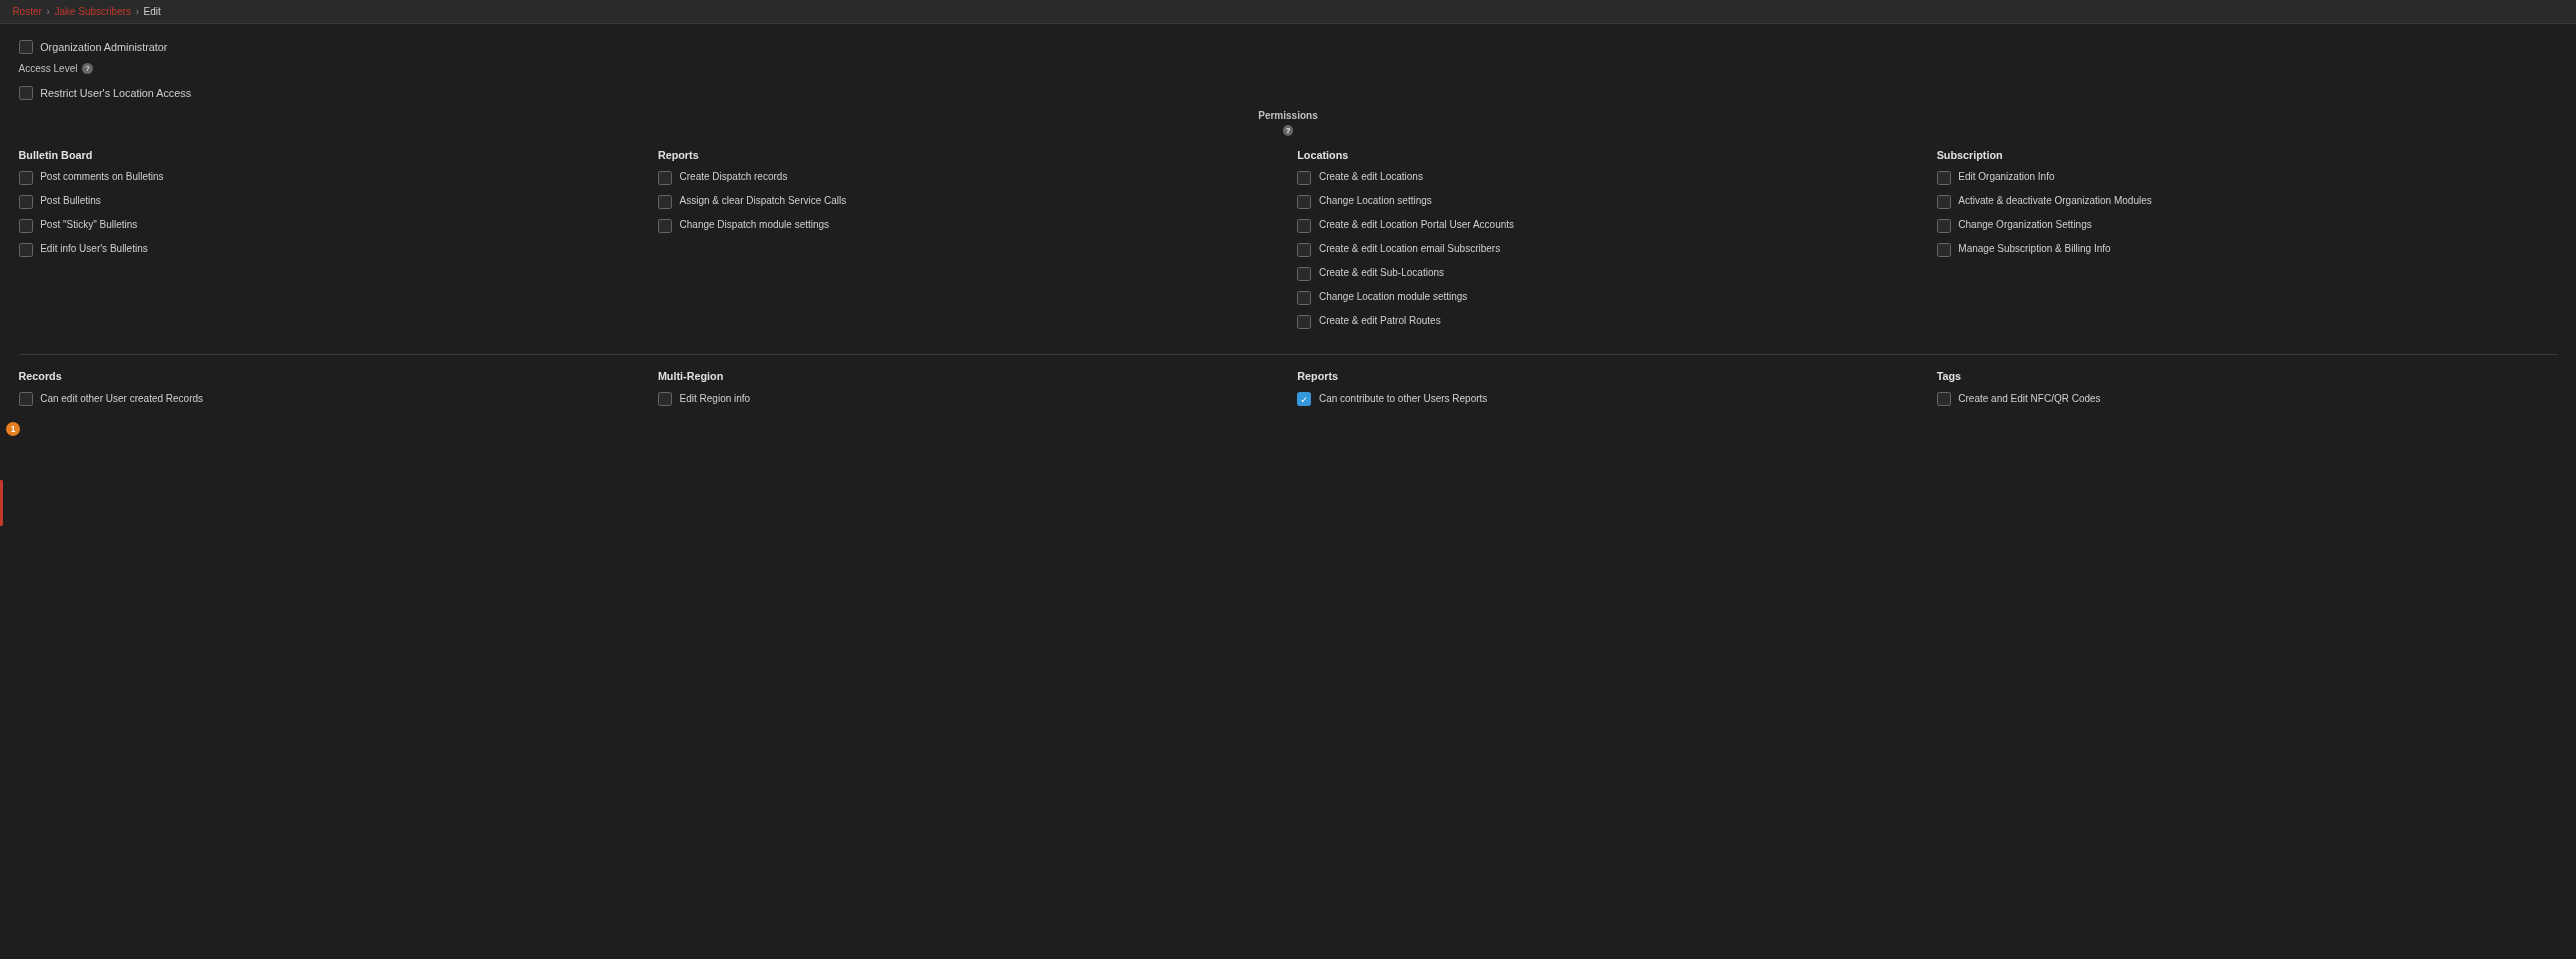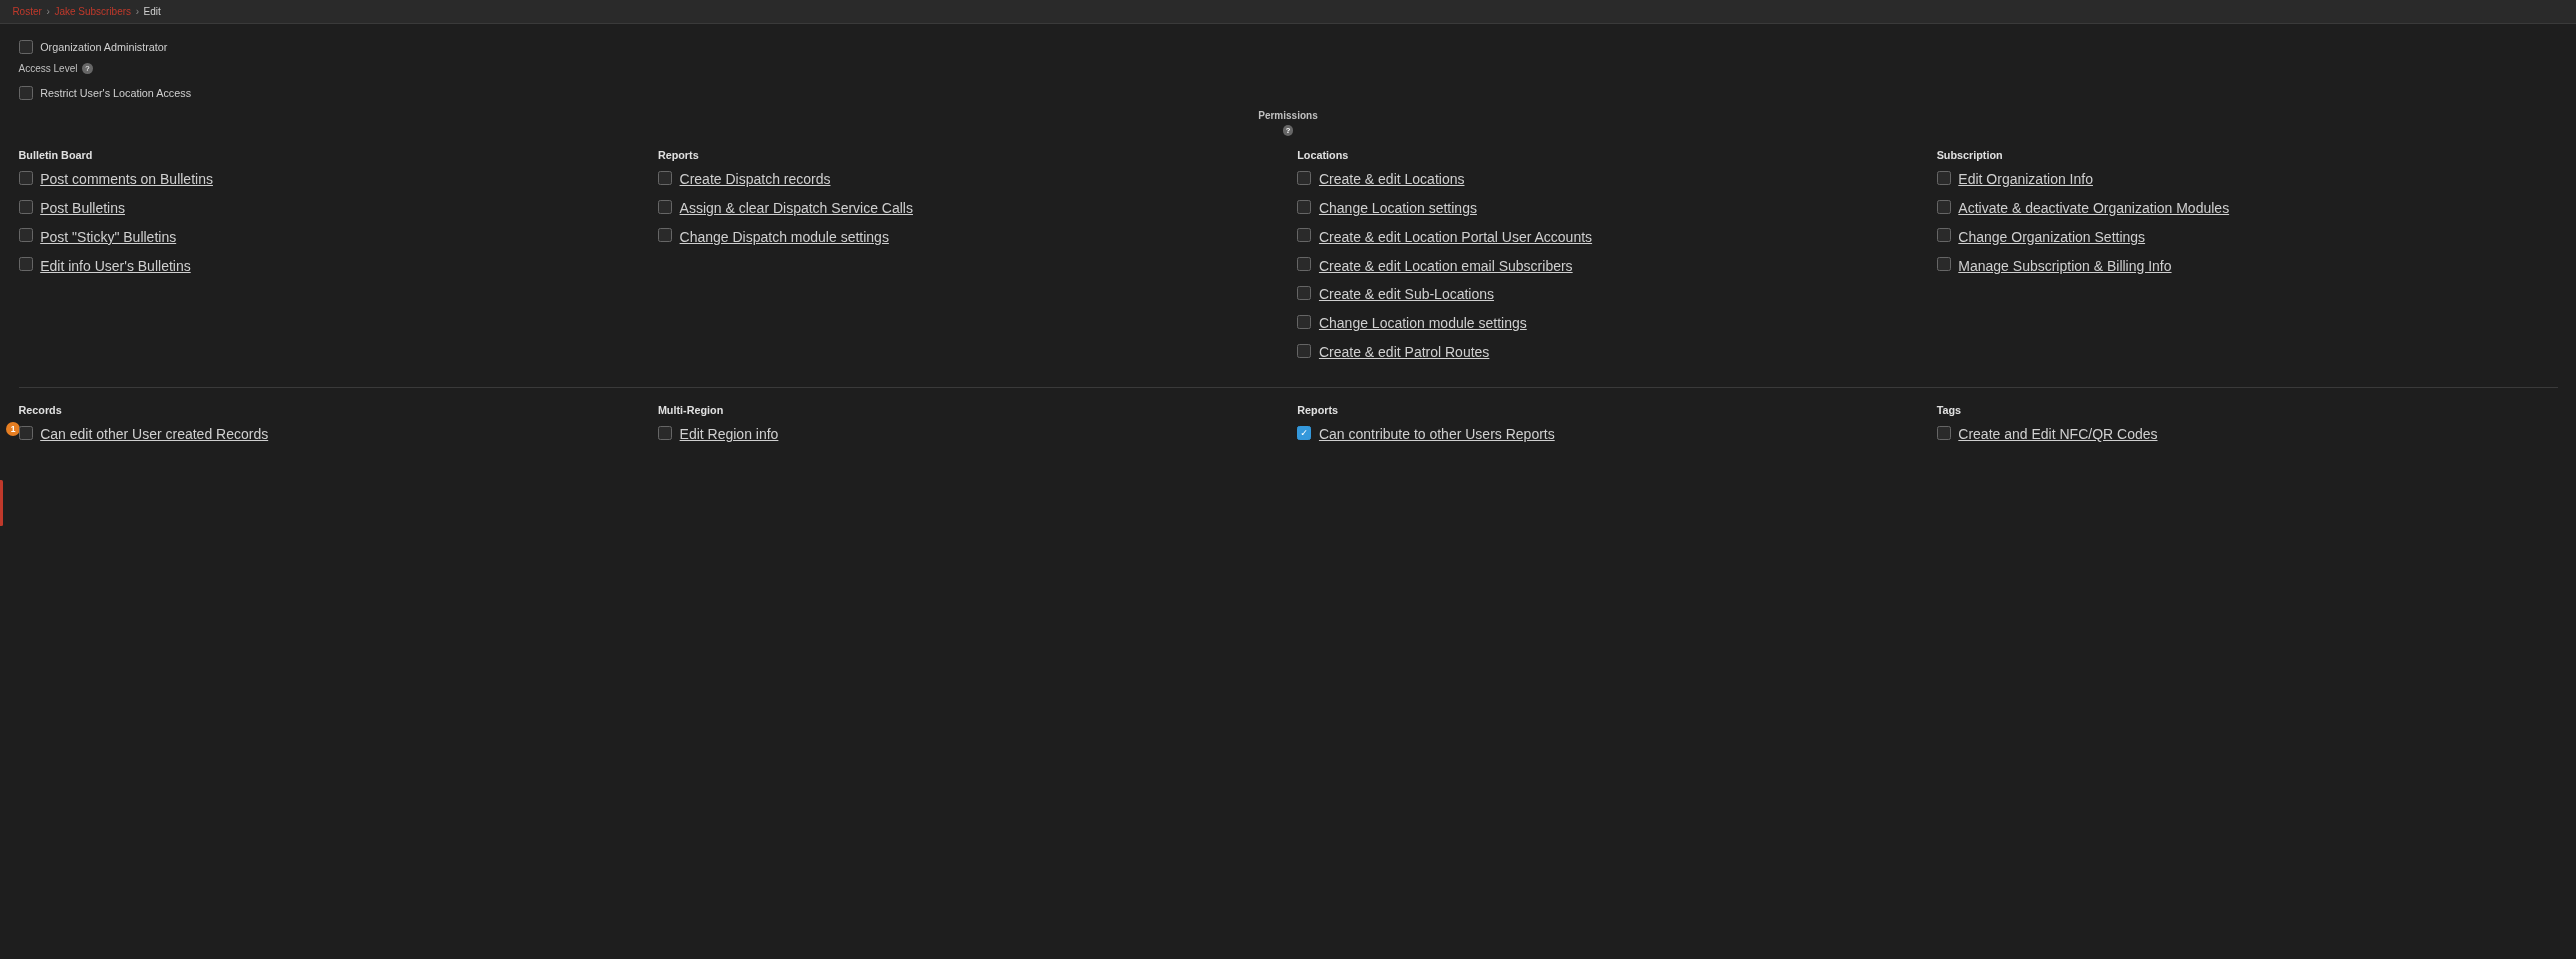--- a/index.html
+++ b/index.html
@@ -160,23 +160,22 @@
     .perm-item {
       display: flex;
       align-items: flex-start;
       gap: 7.7px;
       margin-bottom: 9.3px;
     }
     .perm-item .checkbox {
       margin-top: 0.8px;
     }
     .perm-item .label-text {
-      font-size: 14px;
+      font-size: 10px;
       line-height: 1.4;
-      text-decoration: underline;
     }
     .divider {
       border: none;
       border-top: 0.8px solid #3a3a3a;
       margin: 15.4px 0;
     }
   </style>
 </head>
 <body>
 

